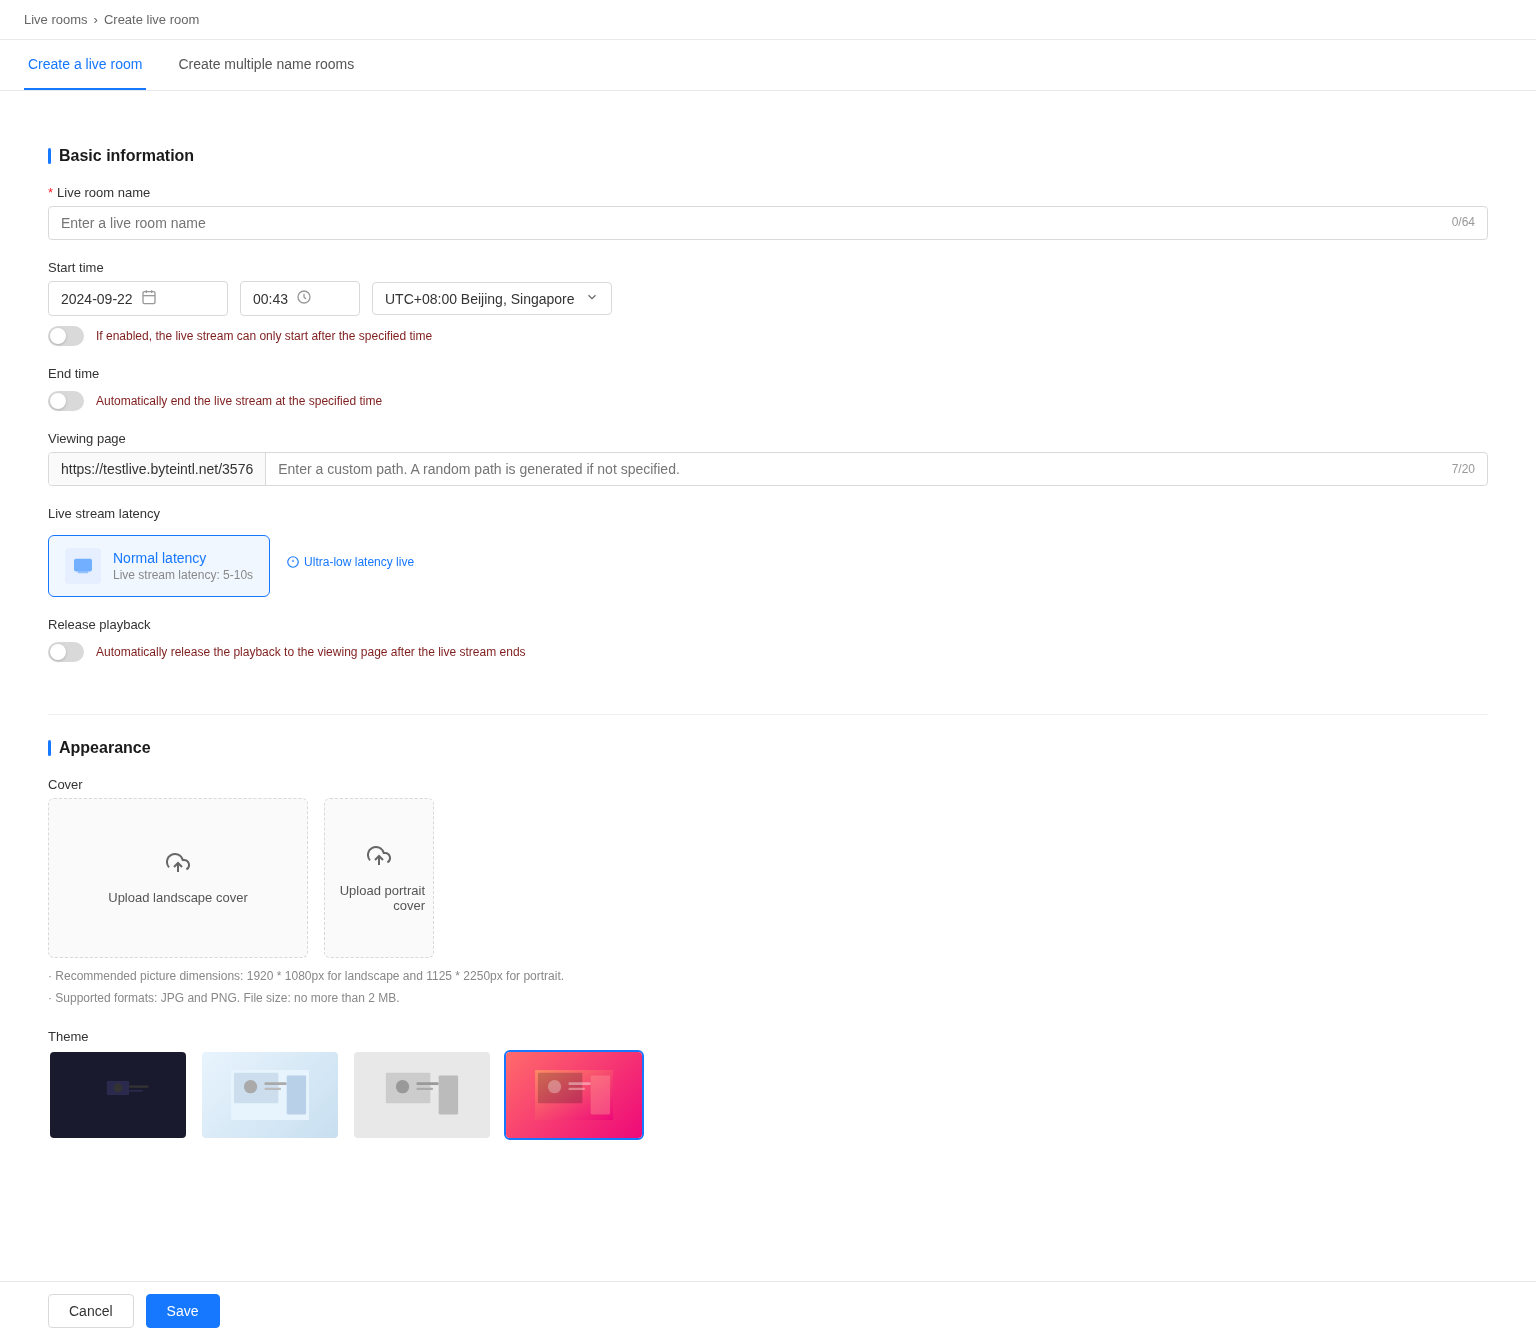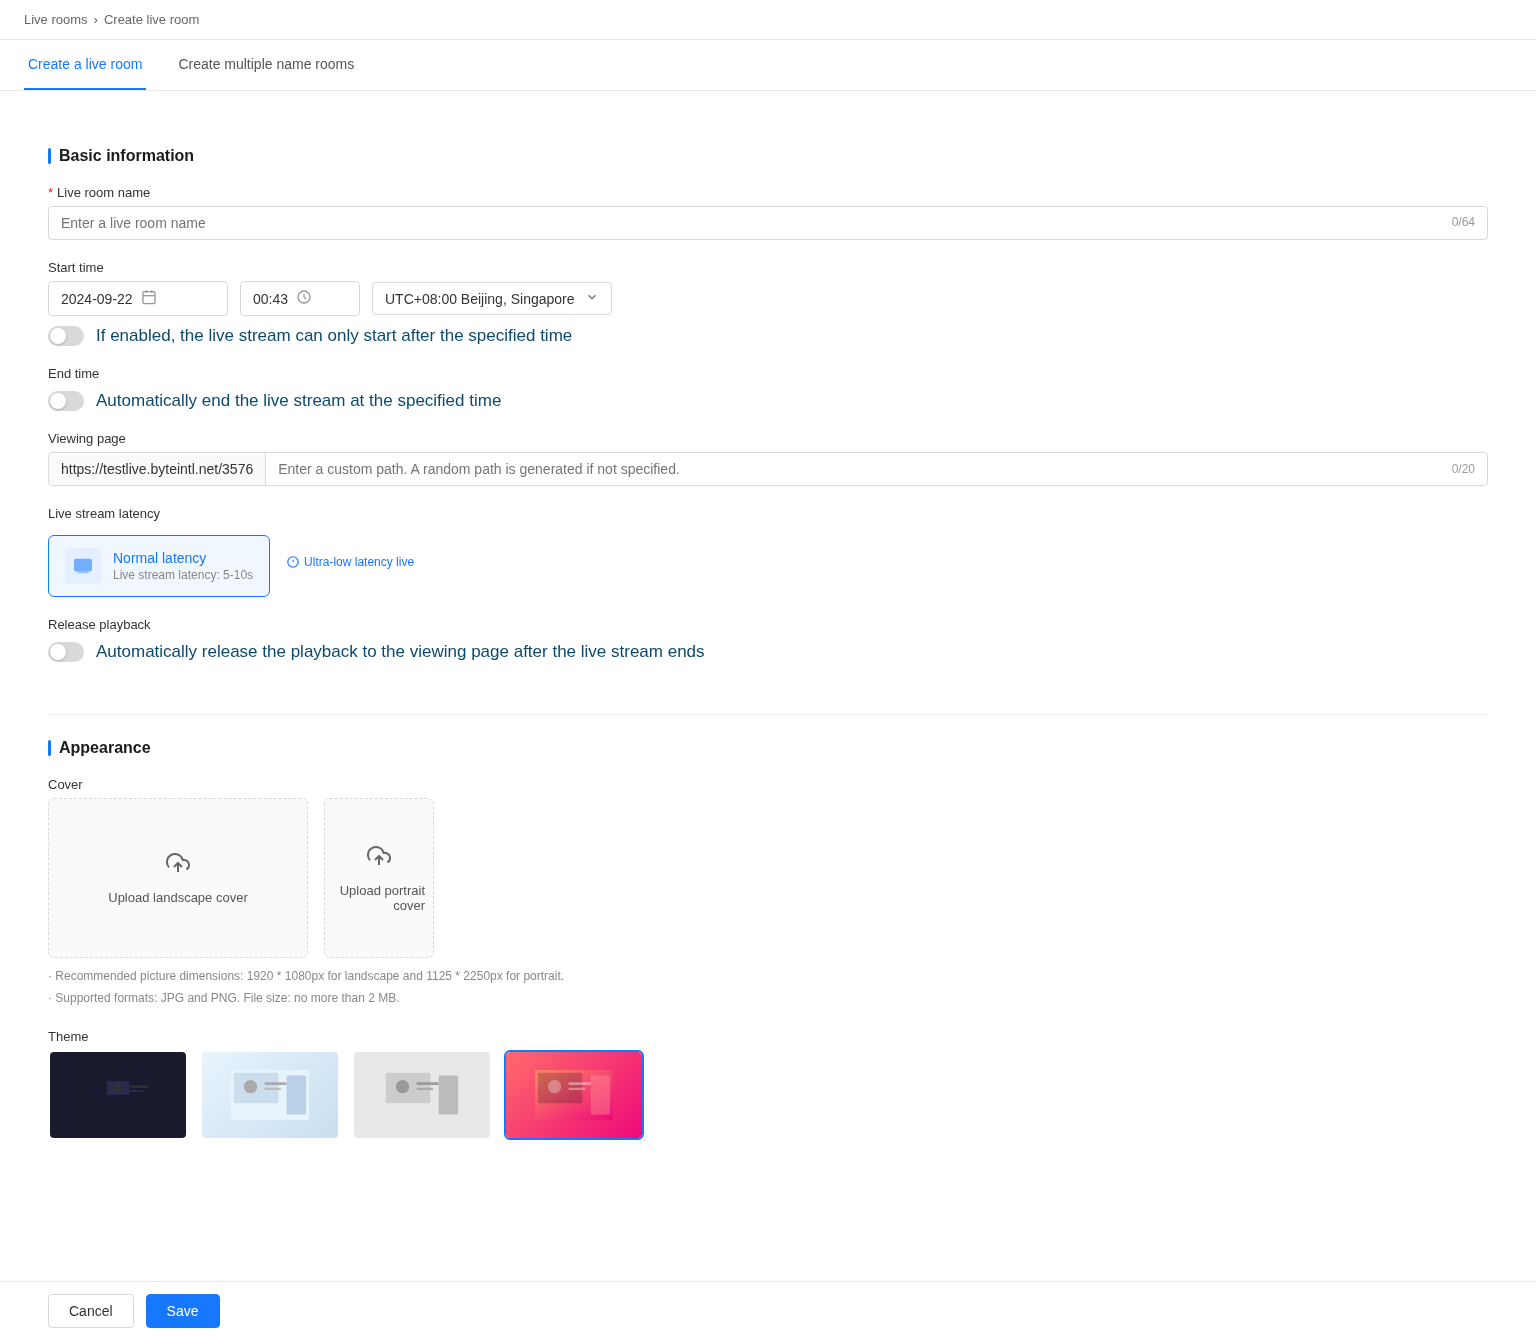--- a/index.html
+++ b/index.html
@@ -36,21 +36,21 @@
 
     .time-input { display: flex; align-items: center; border: 1px solid #d9d9d9; border-radius: 4px; padding: 7px 12px; background: #fff; gap: 8px; min-width: 120px; cursor: pointer; }
     .time-input span { color: #333; font-size: 14px; }
 
     .timezone-select { display: flex; align-items: center; border: 1px solid #d9d9d9; border-radius: 4px; padding: 7px 12px; background: #fff; gap: 8px; min-width: 240px; cursor: pointer; justify-content: space-between; }
     .timezone-select span { color: #333; font-size: 14px; }
 
     .toggle-row { display: flex; align-items: center; gap: 12px; margin-top: 10px; }
     .toggle { width: 36px; height: 20px; background: #d9d9d9; border-radius: 10px; position: relative; cursor: pointer; flex-shrink: 0; }
     .toggle-knob { width: 16px; height: 16px; background: #fff; border-radius: 50%; position: absolute; top: 2px; left: 2px; transition: left 0.2s; box-shadow: 0 1px 3px rgba(0,0,0,0.2); }
-    .toggle-label { color: #0c4a6e; font-size: 17px; }
+    .toggle-label { color: #7f1d1d; font-size: 12px; }
 
     .url-input-wrapper { display: flex; align-items: center; border: 1px solid #d9d9d9; border-radius: 4px; overflow: hidden; background: #fff; }
     .url-prefix { padding: 8px 12px; color: #333; font-size: 14px; white-space: nowrap; border-right: 1px solid #d9d9d9; background: #fafafa; }
     .url-path-input { flex: 1; border: none; outline: none; padding: 8px 12px; font-size: 14px; color: #999; background: #fff; }
     .url-char-count { padding: 8px 12px; color: #999; font-size: 12px; white-space: nowrap; }
 
     .latency-options { display: flex; gap: 12px; margin-top: 8px; }
     .latency-card { border: 1px solid #d9d9d9; border-radius: 6px; padding: 12px 16px; display: flex; align-items: center; gap: 12px; cursor: pointer; min-width: 200px; }
     .latency-card.selected { border-color: #1677ff; background: #f0f7ff; }
     .latency-icon { width: 36px; height: 36px; background: #e6efff; border-radius: 4px; display: flex; align-items: center; justify-content: center; }
@@ -175,21 +175,21 @@
       </div>
     </div>
 
     <div class="form-field">
       <div class="field-label">
         <span>Viewing page</span>
       </div>
       <div class="url-input-wrapper">
         <span class="url-prefix">https://testlive.byteintl.net/3576</span>
         <input class="url-path-input" type="text" placeholder="Enter a custom path. A random path is generated if not specified." style="">
-        <span class="url-char-count">0/20</span>
+        <span class="url-char-count">7/20</span>
       </div>
     </div>
 
     <div class="form-field">
       <div class="field-label">
         <span>Live stream latency</span>
       </div>
       <div class="latency-row">
         <div class="latency-options">
           <div class="latency-card selected">

